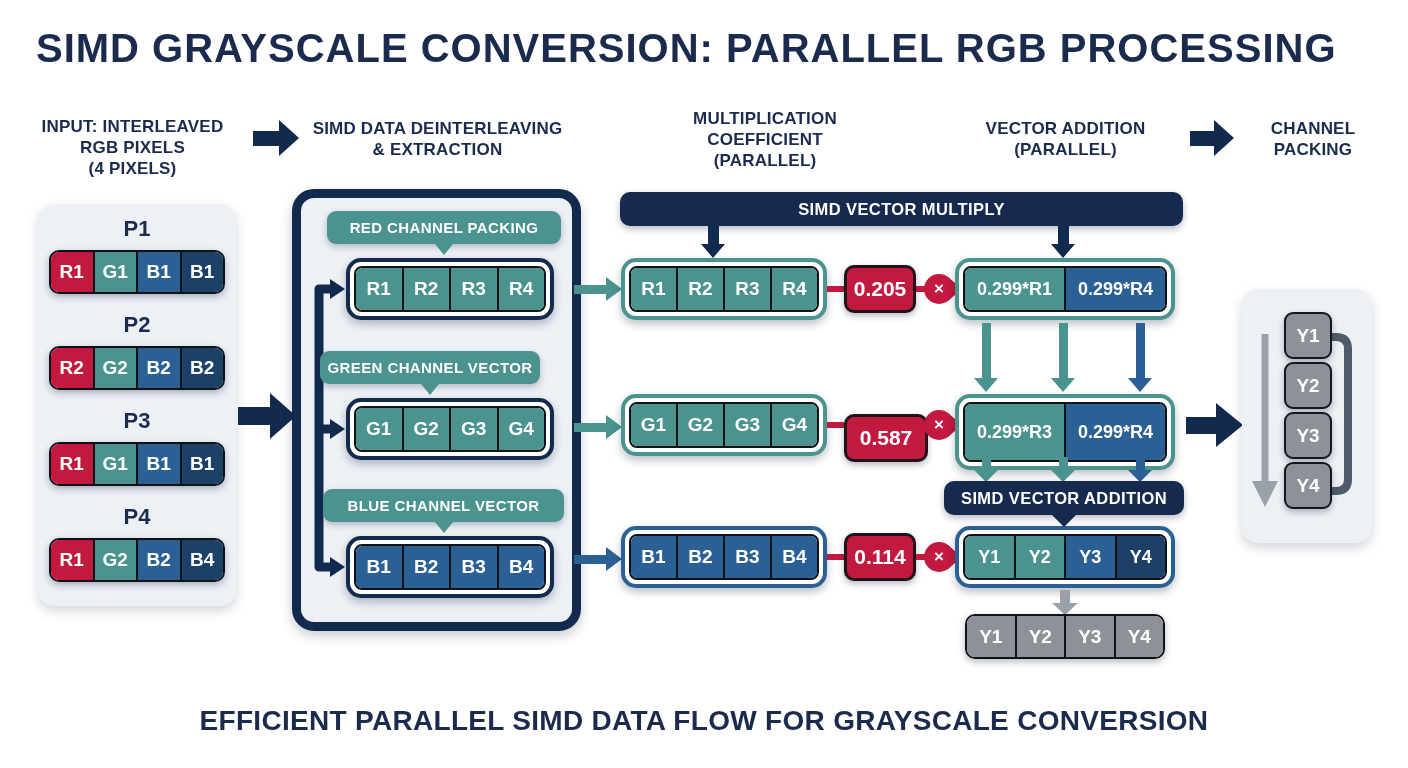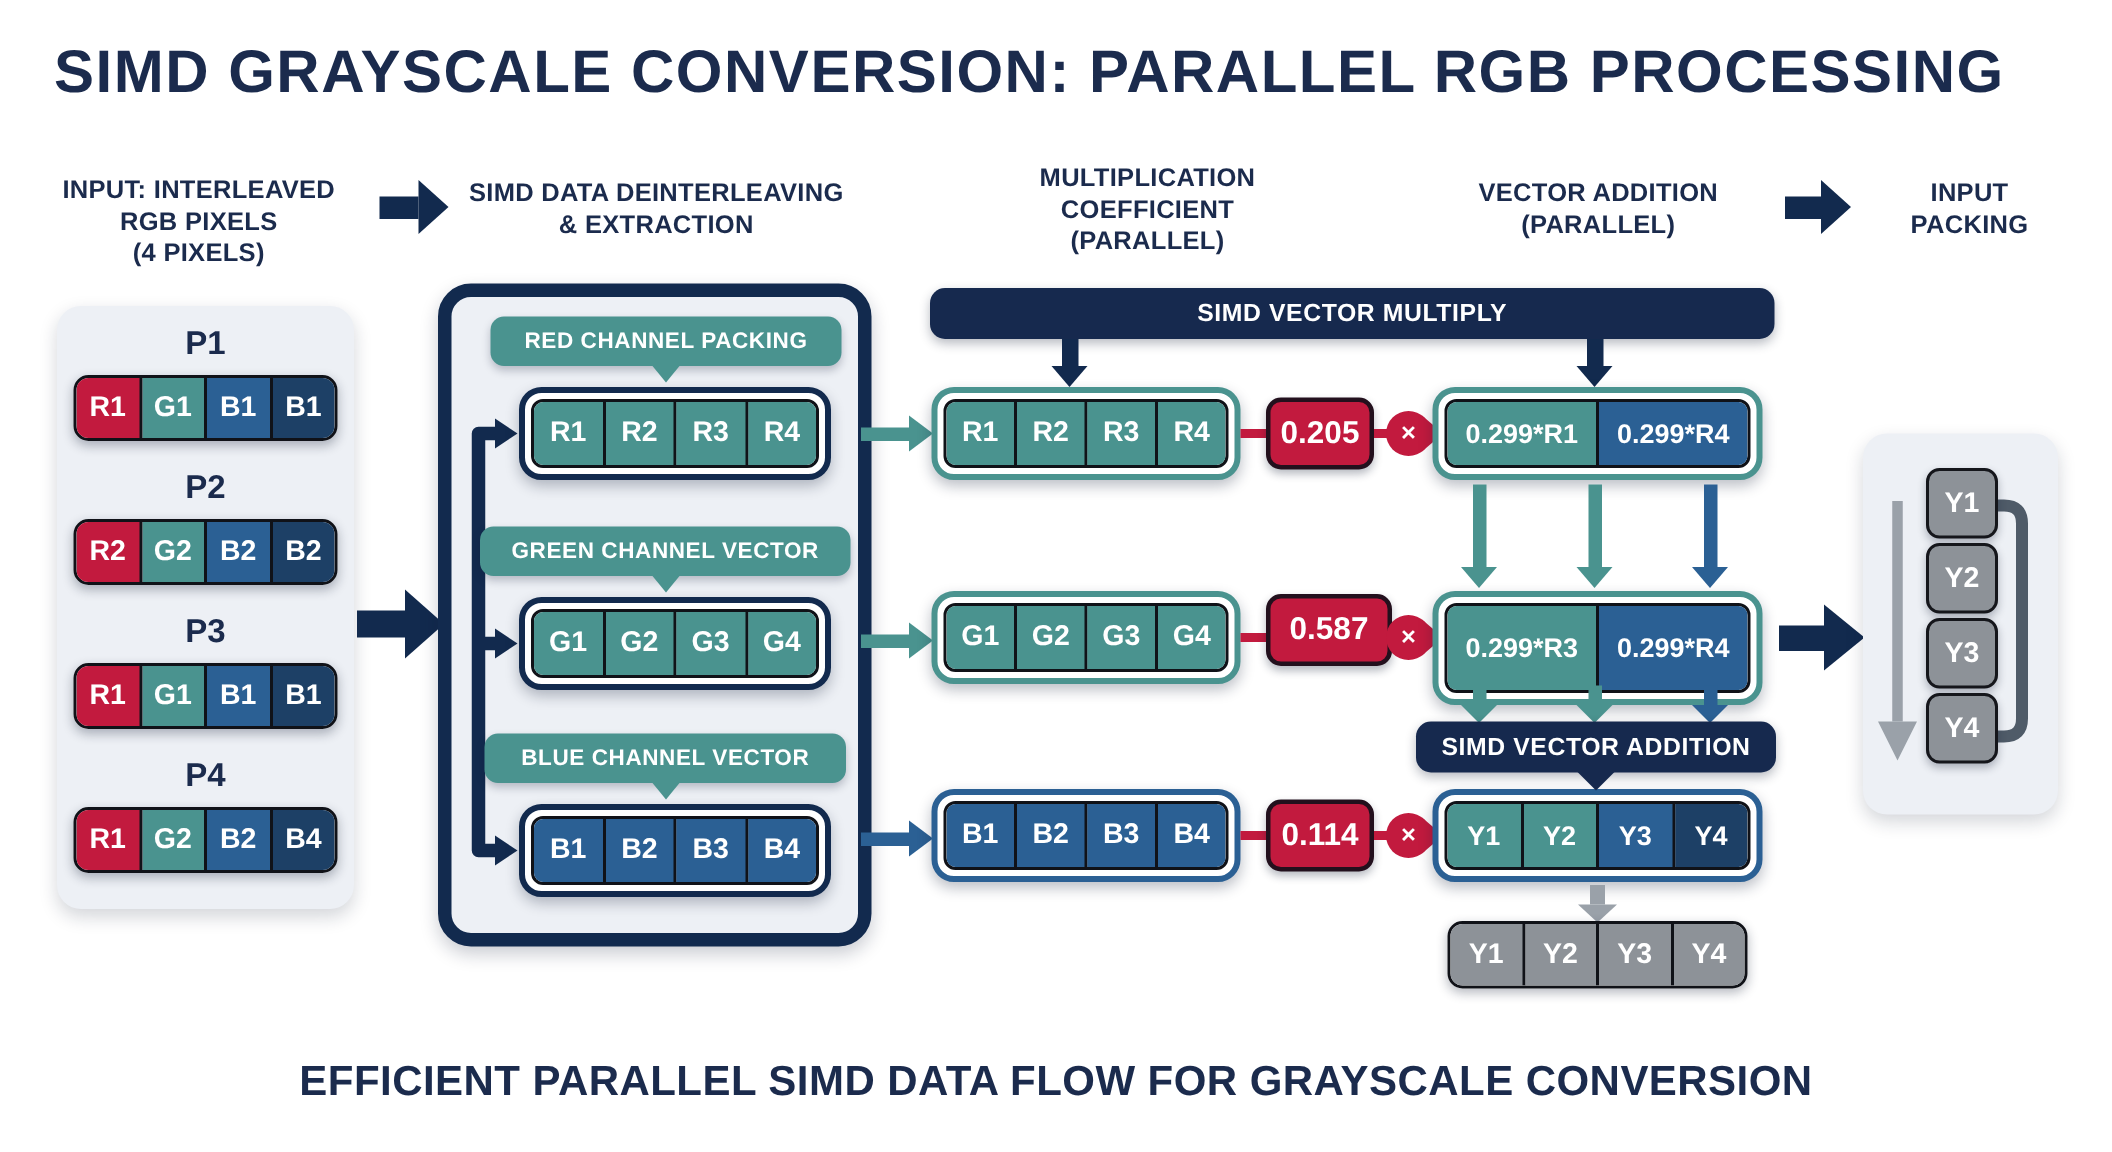--- a/index.html
+++ b/index.html
@@ -104,21 +104,21 @@
     <div>COEFFICIENT</div>
     <div>(PARALLEL)</div>
   </div>
   <div class="hdr" style="left:953px;top:118px;width:225px">
     <div>VECTOR ADDITION</div>
     <div>(PARALLEL)</div>
   </div>
   <div class="shaft bg-navy" style="left:1190px;top:131px;width:24px;height:15px"></div>
   <div class="tri" style="left:1214px;top:120px;border-top:18px solid transparent;border-bottom:18px solid transparent;border-left:20px solid var(--navy-deep)"></div>
   <div class="hdr" style="left:1248px;top:118px;width:130px">
-    <div>INPUT</div>
+    <div>CHANNEL</div>
     <div>PACKING</div>
   </div>
 
   <div class="panel" style="left:38px;top:204px;width:198px;height:402px">
     <div class="plabel" style="top:12px">P1</div>
     <div class="cellrow" style="left:11px;top:46px;width:176px;height:44px">
       <div class="cell" data-color="red">R1</div>
       <div class="cell" data-color="teal">G1</div>
       <div class="cell" data-color="blue">B1</div>
       <div class="cell" data-color="blue-dark">B1</div>
@@ -160,21 +160,21 @@
   <div class="badge" style="left:327px;top:211px;width:234px;height:33px">RED CHANNEL PACKING</div>
   <div class="vecframe frame-navy" style="left:346px;top:258px;width:208px;height:62px">
     <div class="cellrow" data-color="teal">
       <div class="cell">R1</div>
       <div class="cell">R2</div>
       <div class="cell">R3</div>
       <div class="cell">R4</div>
     </div>
   </div>
 
-  <div class="badge" style="left:320px;top:351px;width:247px;height:33px">GREEN CHANNEL VECTOR</div>
+  <div class="badge" style="left:320px;top:351px;width:220px;height:33px">GREEN CHANNEL VECTOR</div>
   <div class="vecframe frame-navy" style="left:346px;top:398px;width:208px;height:62px">
     <div class="cellrow" data-color="teal">
       <div class="cell">G1</div>
       <div class="cell">G2</div>
       <div class="cell">G3</div>
       <div class="cell">G4</div>
     </div>
   </div>
 
   <div class="badge" style="left:323px;top:489px;width:241px;height:33px">BLUE CHANNEL VECTOR</div>
@@ -222,21 +222,21 @@
 
   <div class="vecframe frame-teal" style="left:621px;top:394px;width:206px;height:62px">
     <div class="cellrow" data-color="teal">
       <div class="cell">G1</div>
       <div class="cell">G2</div>
       <div class="cell">G3</div>
       <div class="cell">G4</div>
     </div>
   </div>
   <div class="shaft bg-red" style="left:827px;top:422px;width:17px;height:6px"></div>
-  <div class="coeff" style="left:844px;top:396px;width:84px;height:48px">0.587</div>
+  <div class="coeff" style="left:844px;top:414px;width:84px;height:48px">0.587</div>
   <div class="shaft bg-red" style="left:916px;top:422px;width:12px;height:6px"></div>
   <div class="opc" style="left:924px;top:410px">×</div>
   <div class="tri" style="left:948px;top:413px;border-top:12px solid transparent;border-bottom:12px solid transparent;border-left:14px solid var(--red)"></div>
   <div class="vecframe frame-teal fs18" style="left:955px;top:394px;width:220px;height:76px">
     <div class="cellrow">
       <div class="cell" data-color="teal">0.299*R3</div>
       <div class="cell" data-color="blue">0.299*R4</div>
     </div>
   </div>
 

